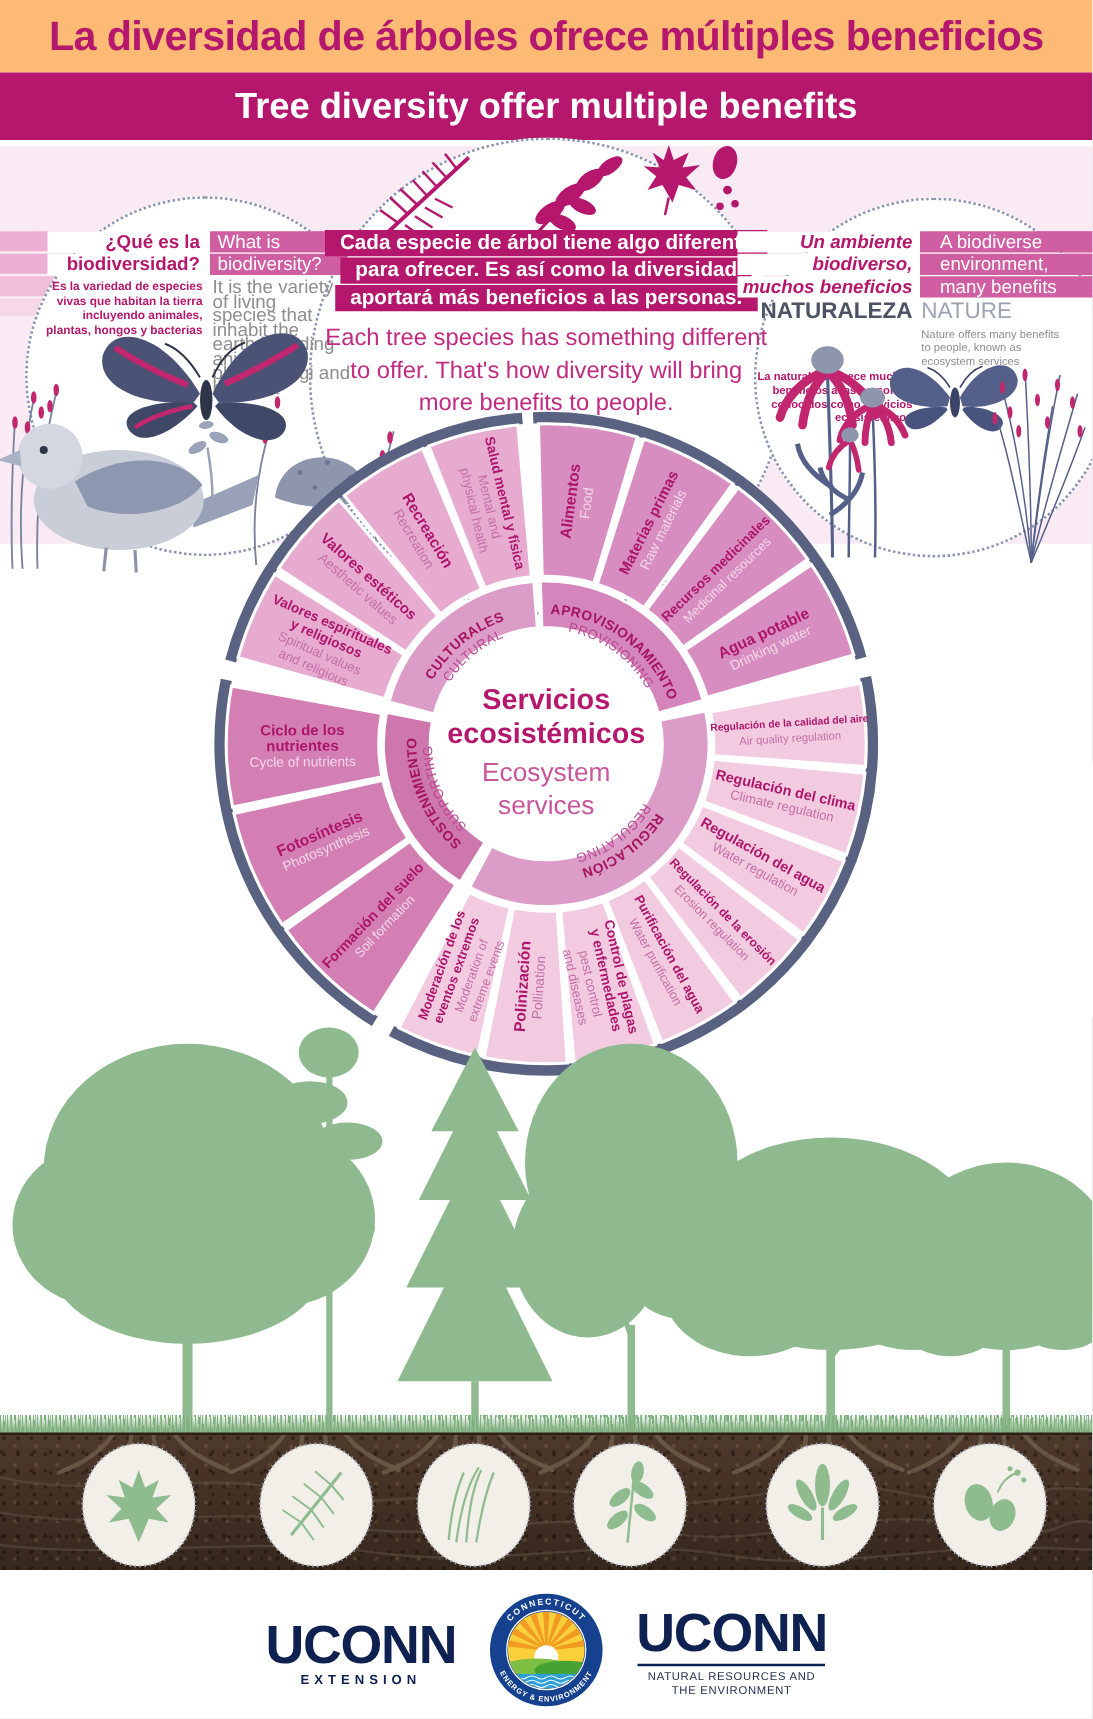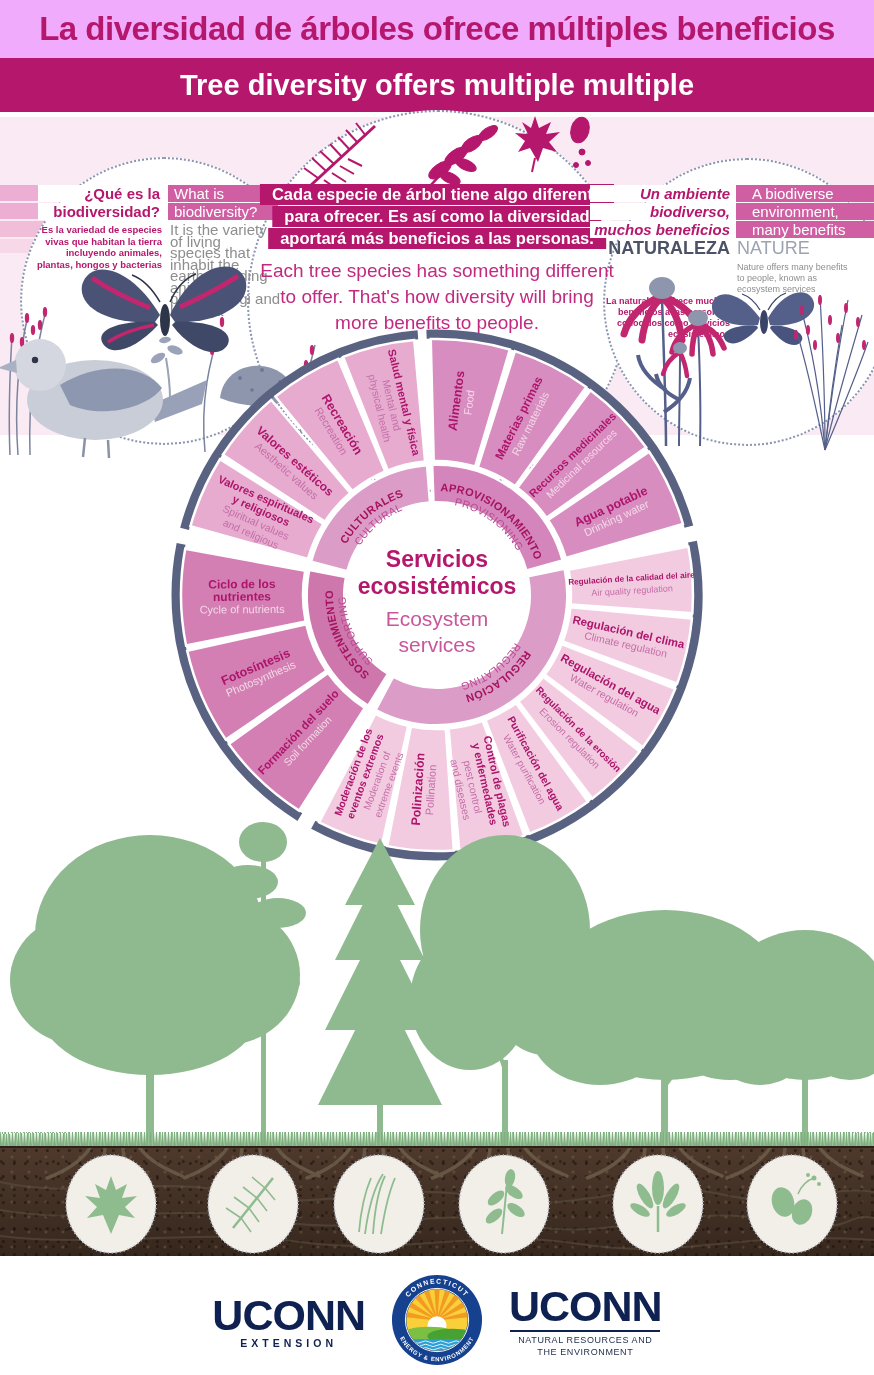--- a/index.html
+++ b/index.html
@@ -1,21 +1,21 @@
 <!DOCTYPE html>
 <html><head>
 <meta charset="utf-8">
 <style>
   html,body{margin:0;padding:0;background:#ddd;}
   .poster{position:relative;width:874px;height:1375px;background:#fff;overflow:hidden;
           font-family:"Liberation Sans",sans-serif;}
   .abs{position:absolute;}
 
   
-  .hdr-es{top:0;left:0;width:874px;height:58px;background:#f0abfc;display:flex;align-items:center;justify-content:center;
+  .hdr-es{top:0;left:0;width:874px;height:58px;background:#fdba74;display:flex;align-items:center;justify-content:center;
           color:#b5176d;font-size:33px;font-weight:800;letter-spacing:-0.5px;}
   .hdr-en{top:58px;left:0;width:874px;height:54px;background:#b5176d;display:flex;align-items:center;justify-content:center;
           color:#fff;font-size:29px;font-weight:800;}
 
   
   .band{top:112px;left:0;width:874px;height:318px;background:#f9eaf3;border-top:5px solid #fff;}
   .stripe{left:0;width:874px;}
   .s1{top:185px;height:16px;background:#edaed3;}
   .s2{top:203px;height:16px;background:#edaed3;}
   .s3{top:221px;height:16px;background:#f0bed9;}
@@ -82,21 +82,21 @@
 </style>
 </head>
 <body>
 
 <div class="poster">
 
   <div class="abs hdr-es">
       <span>La diversidad de árboles ofrece múltiples beneficios</span>
     </div>
   <div class="abs hdr-en">
-      <span>Tree diversity offers multiple multiple</span>
+      <span>Tree diversity offer multiple benefits</span>
     </div>
 
   <div class="abs band"></div>
   <div class="abs stripe s1"></div>
   <div class="abs stripe s2"></div>
   <div class="abs stripe s3"></div>
   <div class="abs stripe s4"></div>
 
   <div class="abs bubble bub-left"></div>
   <div class="abs bubble bub-center"></div>

